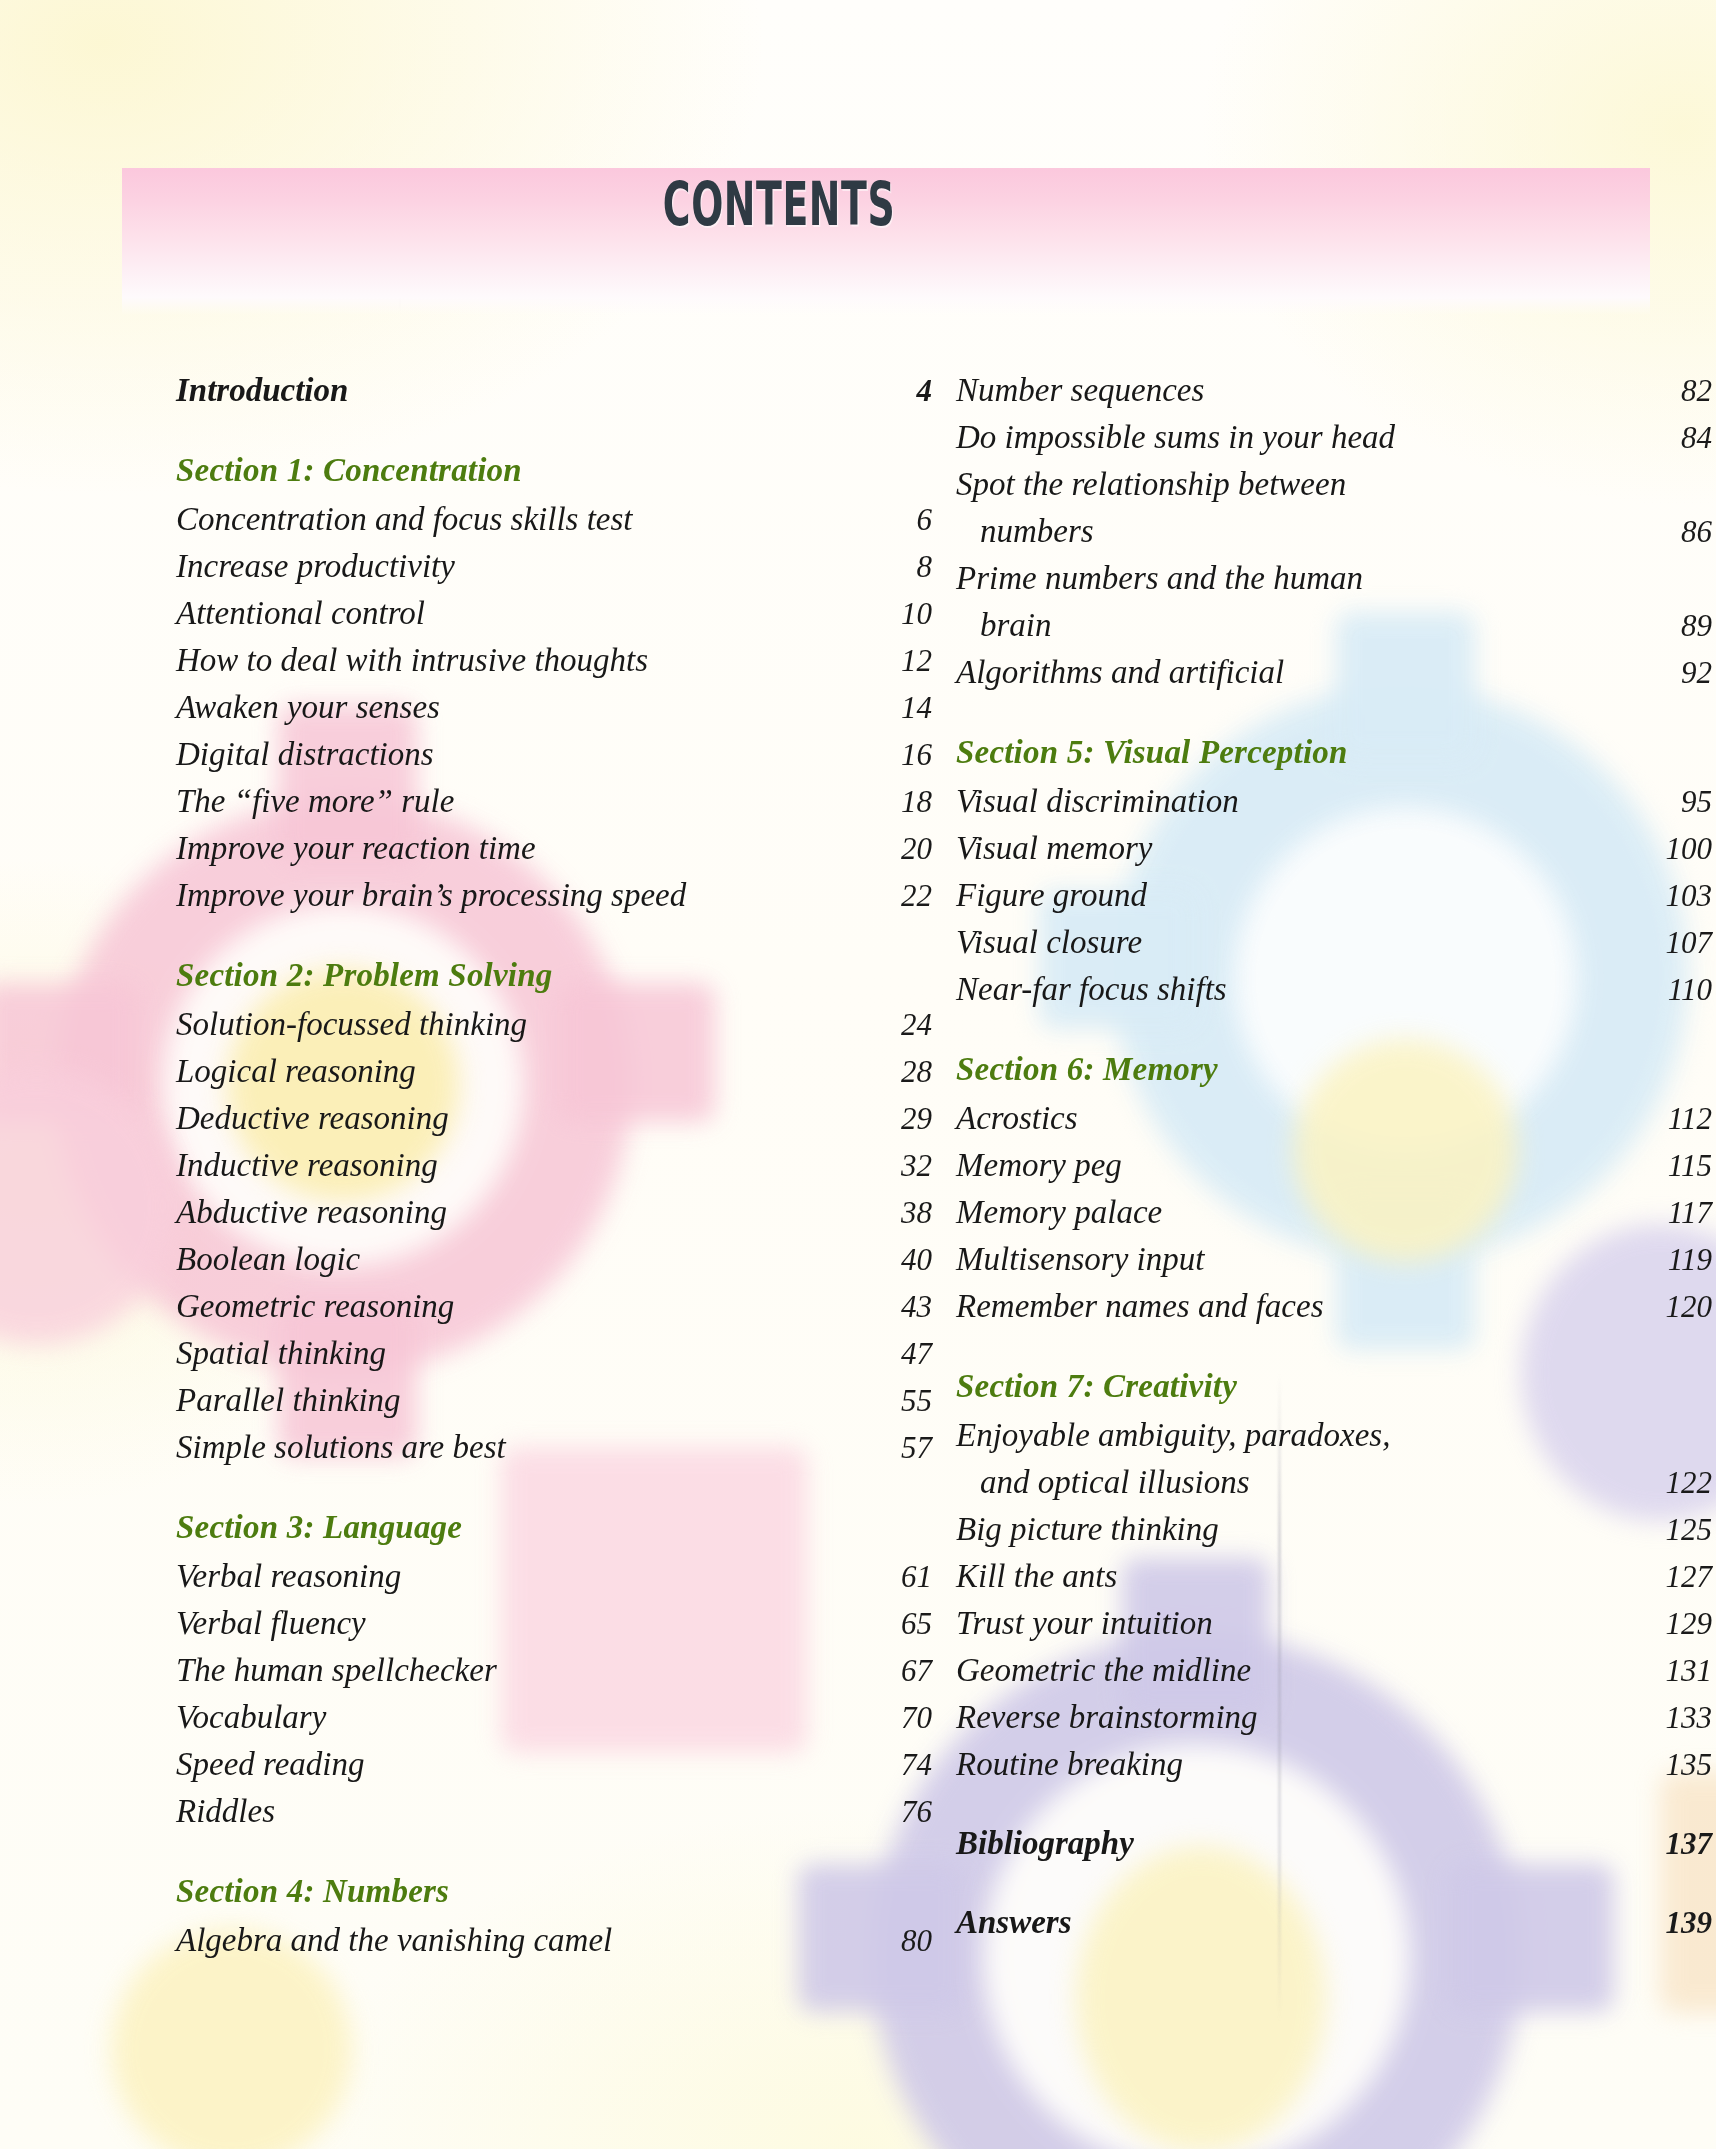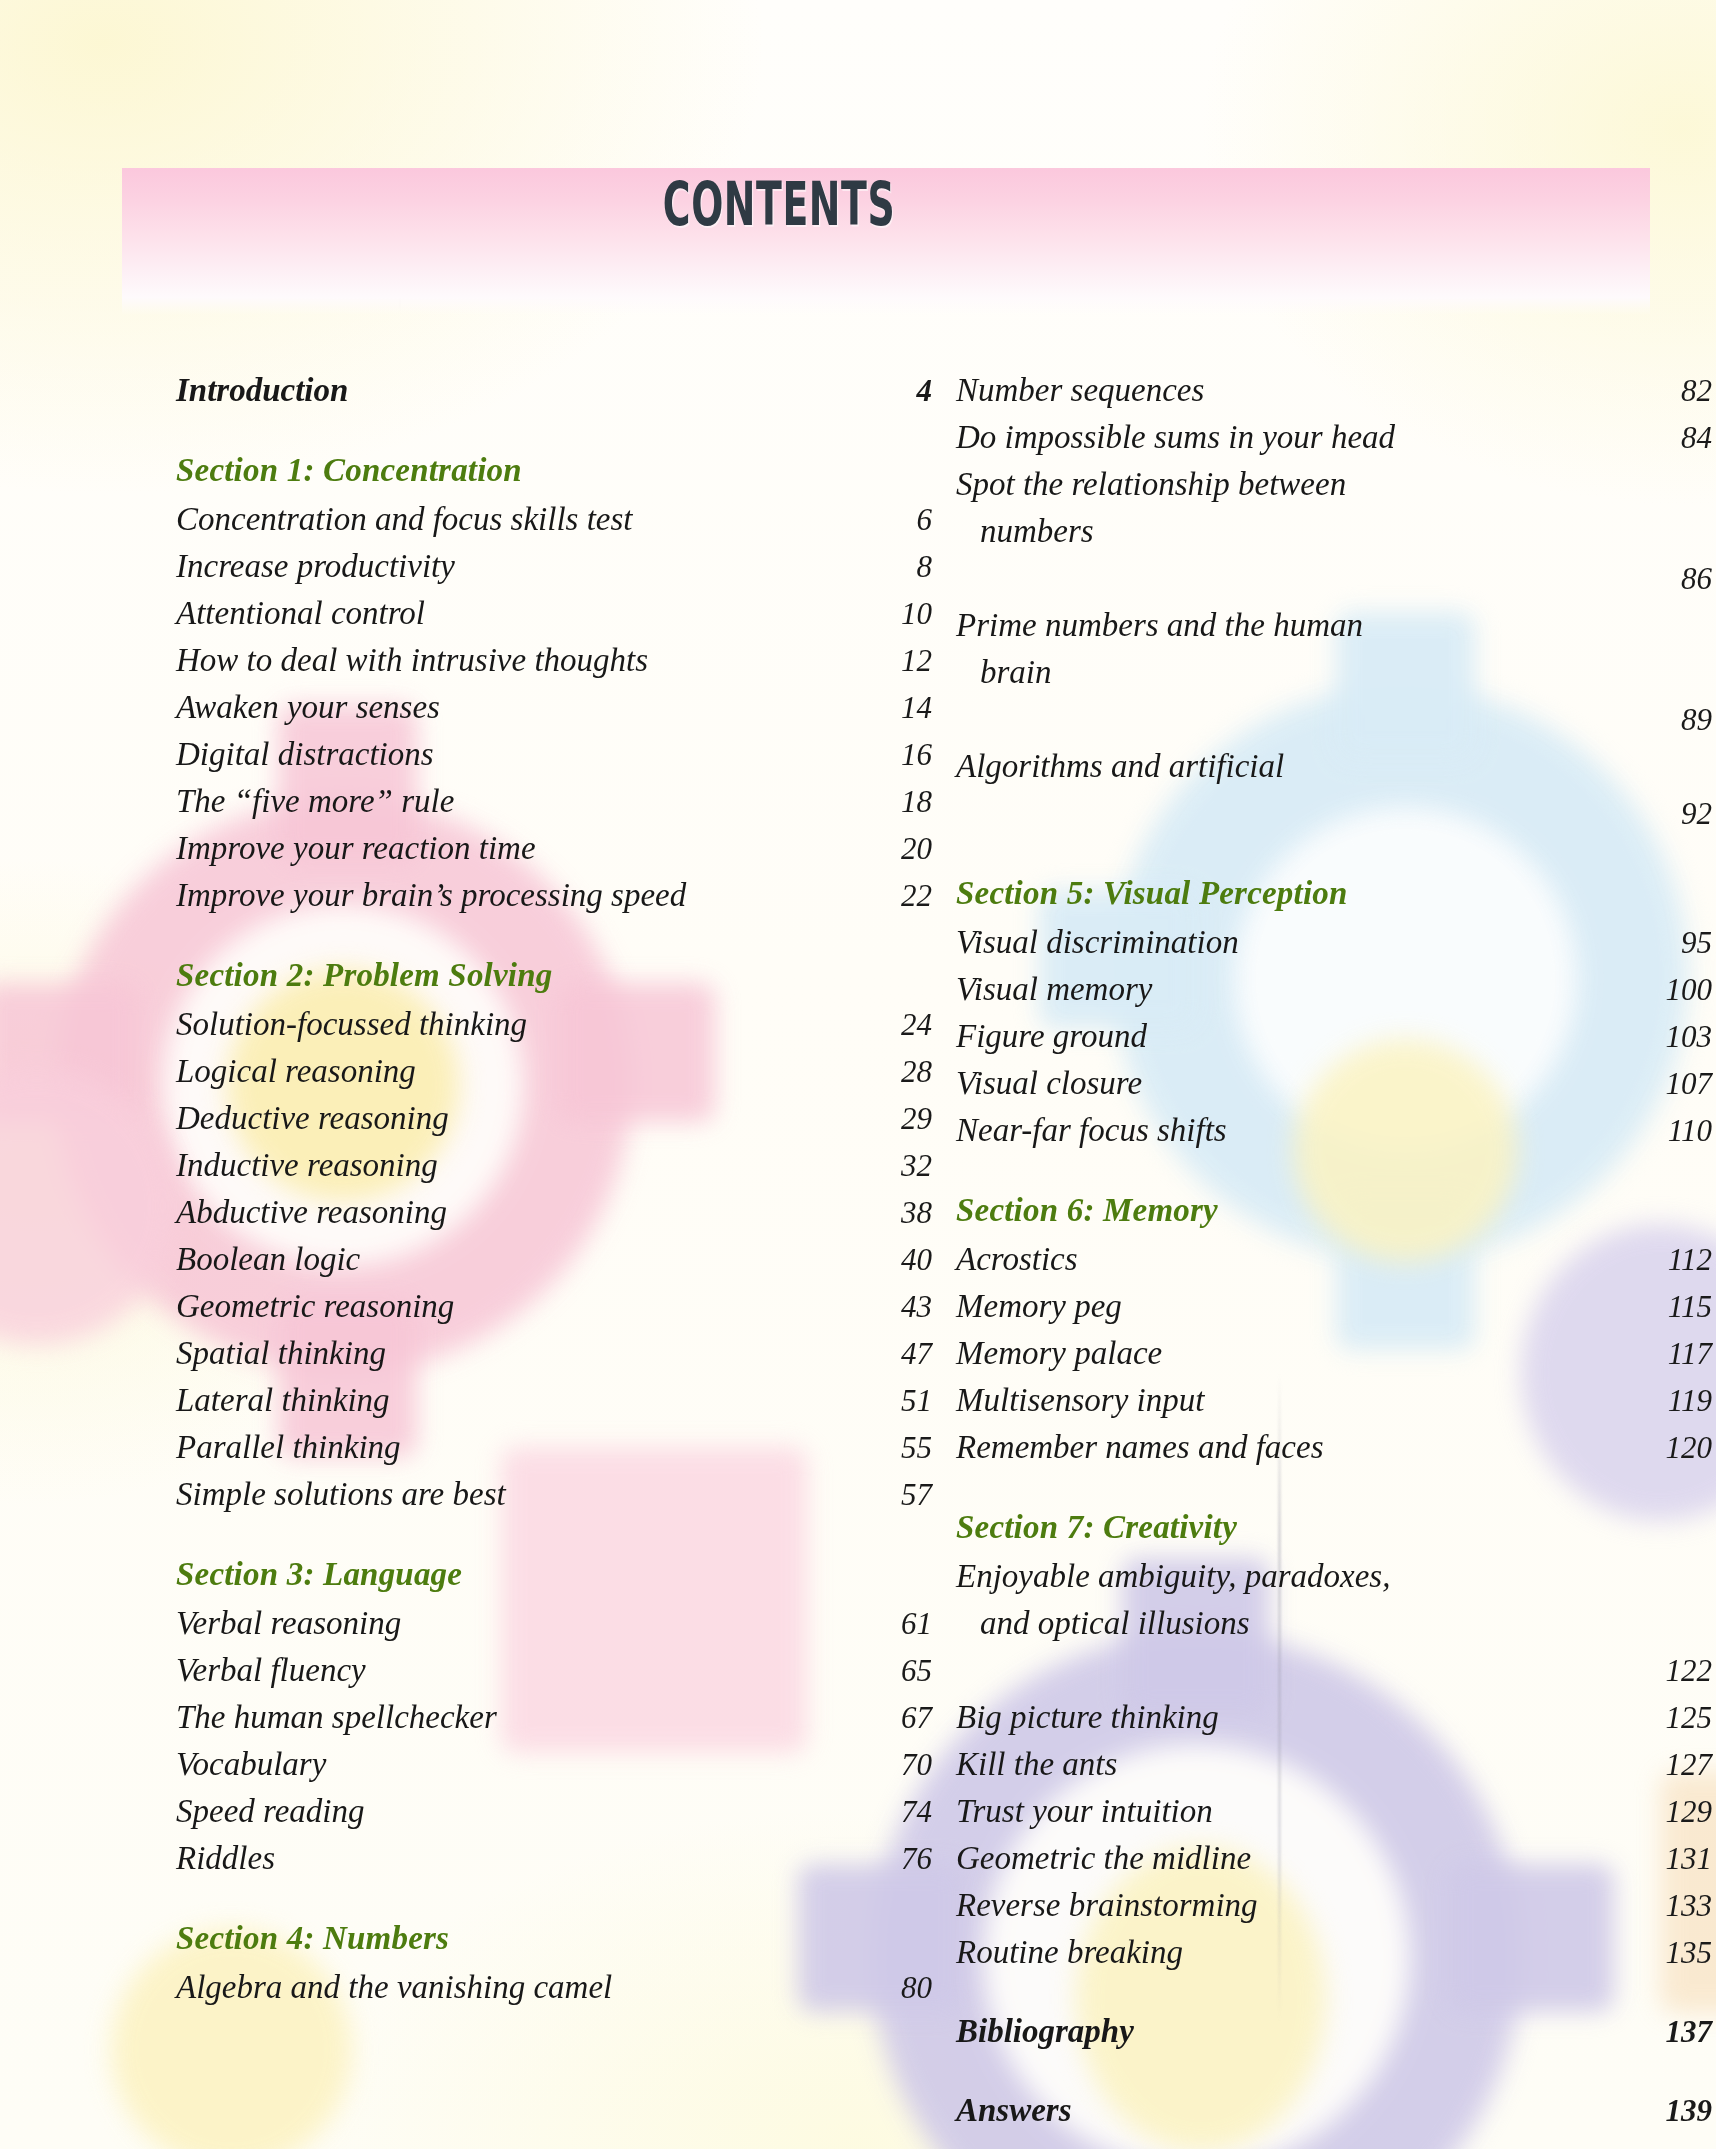--- a/index.html
+++ b/index.html
@@ -106,21 +106,21 @@
     width: 89px;
     text-align: right;
     font-style: italic;
     font-size: 31px;
     color: #1a1a1a;
   }
 
   
   .entry.wrap {
     white-space: normal;
-    flex-direction: column;
+    align-items: flex-end;
   }
   .entry.wrap .etitle {
     max-width: 519px;
     white-space: pre-line;
     text-indent: 0;
   }
   .entry.wrap .etitle .l2 {
     display: block;
     padding-left: 24px;
   }
@@ -269,24 +269,20 @@
       </div>
       <div class="entry">
         <span class="etitle">Geometric reasoning</span>
         <span class="epage">43</span>
       </div>
       <div class="entry">
         <span class="etitle">Spatial thinking</span>
         <span class="epage">47</span>
       </div>
       <div class="entry">
-        <span class="etitle">Lateral thinking</span>
-        <span class="epage">51</span>
-      </div>
-      <div class="entry">
         <span class="etitle">Parallel thinking</span>
         <span class="epage">55</span>
       </div>
       <div class="entry">
         <span class="etitle">Simple solutions are best</span>
         <span class="epage">57</span>
       </div>
     </div>
 
     <div class="section-head">Section 3: Language</div>

